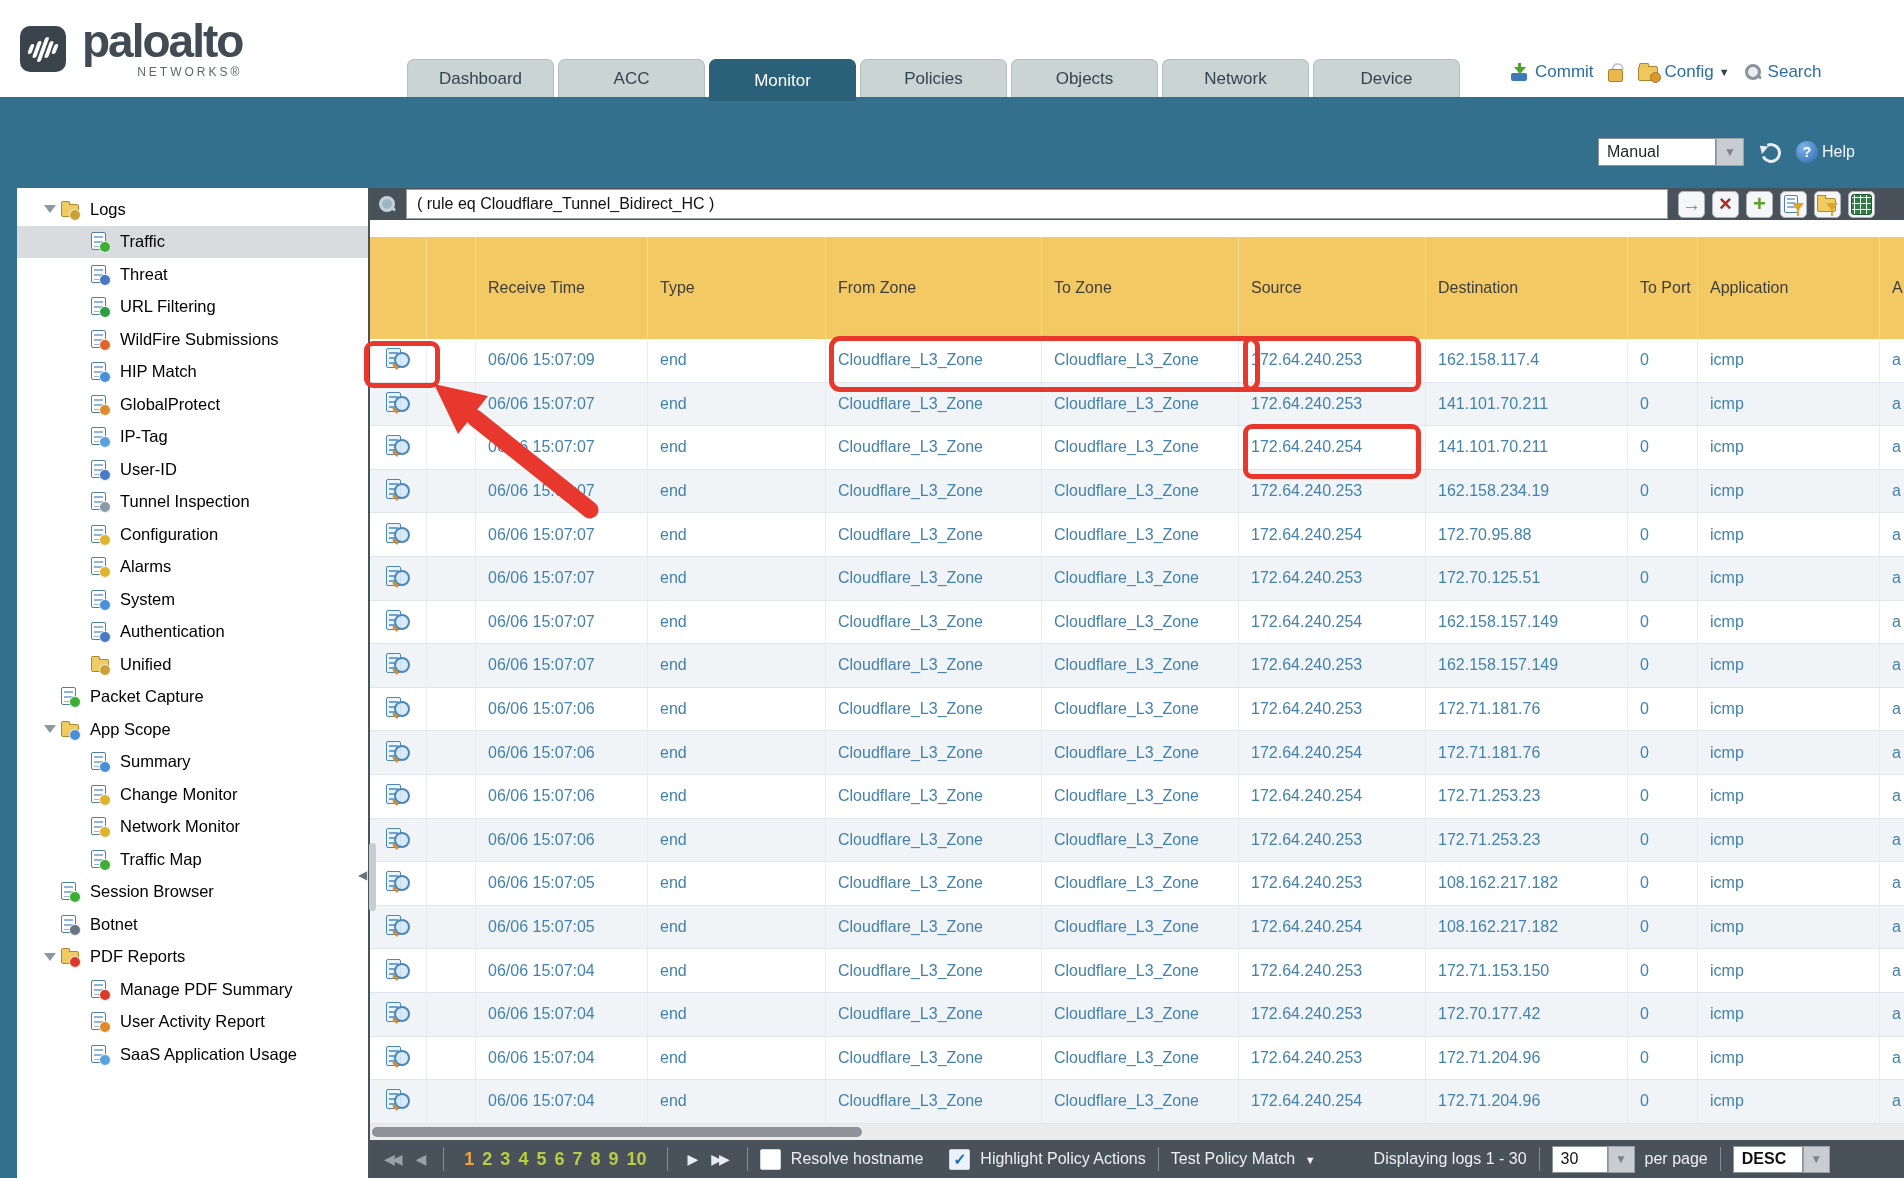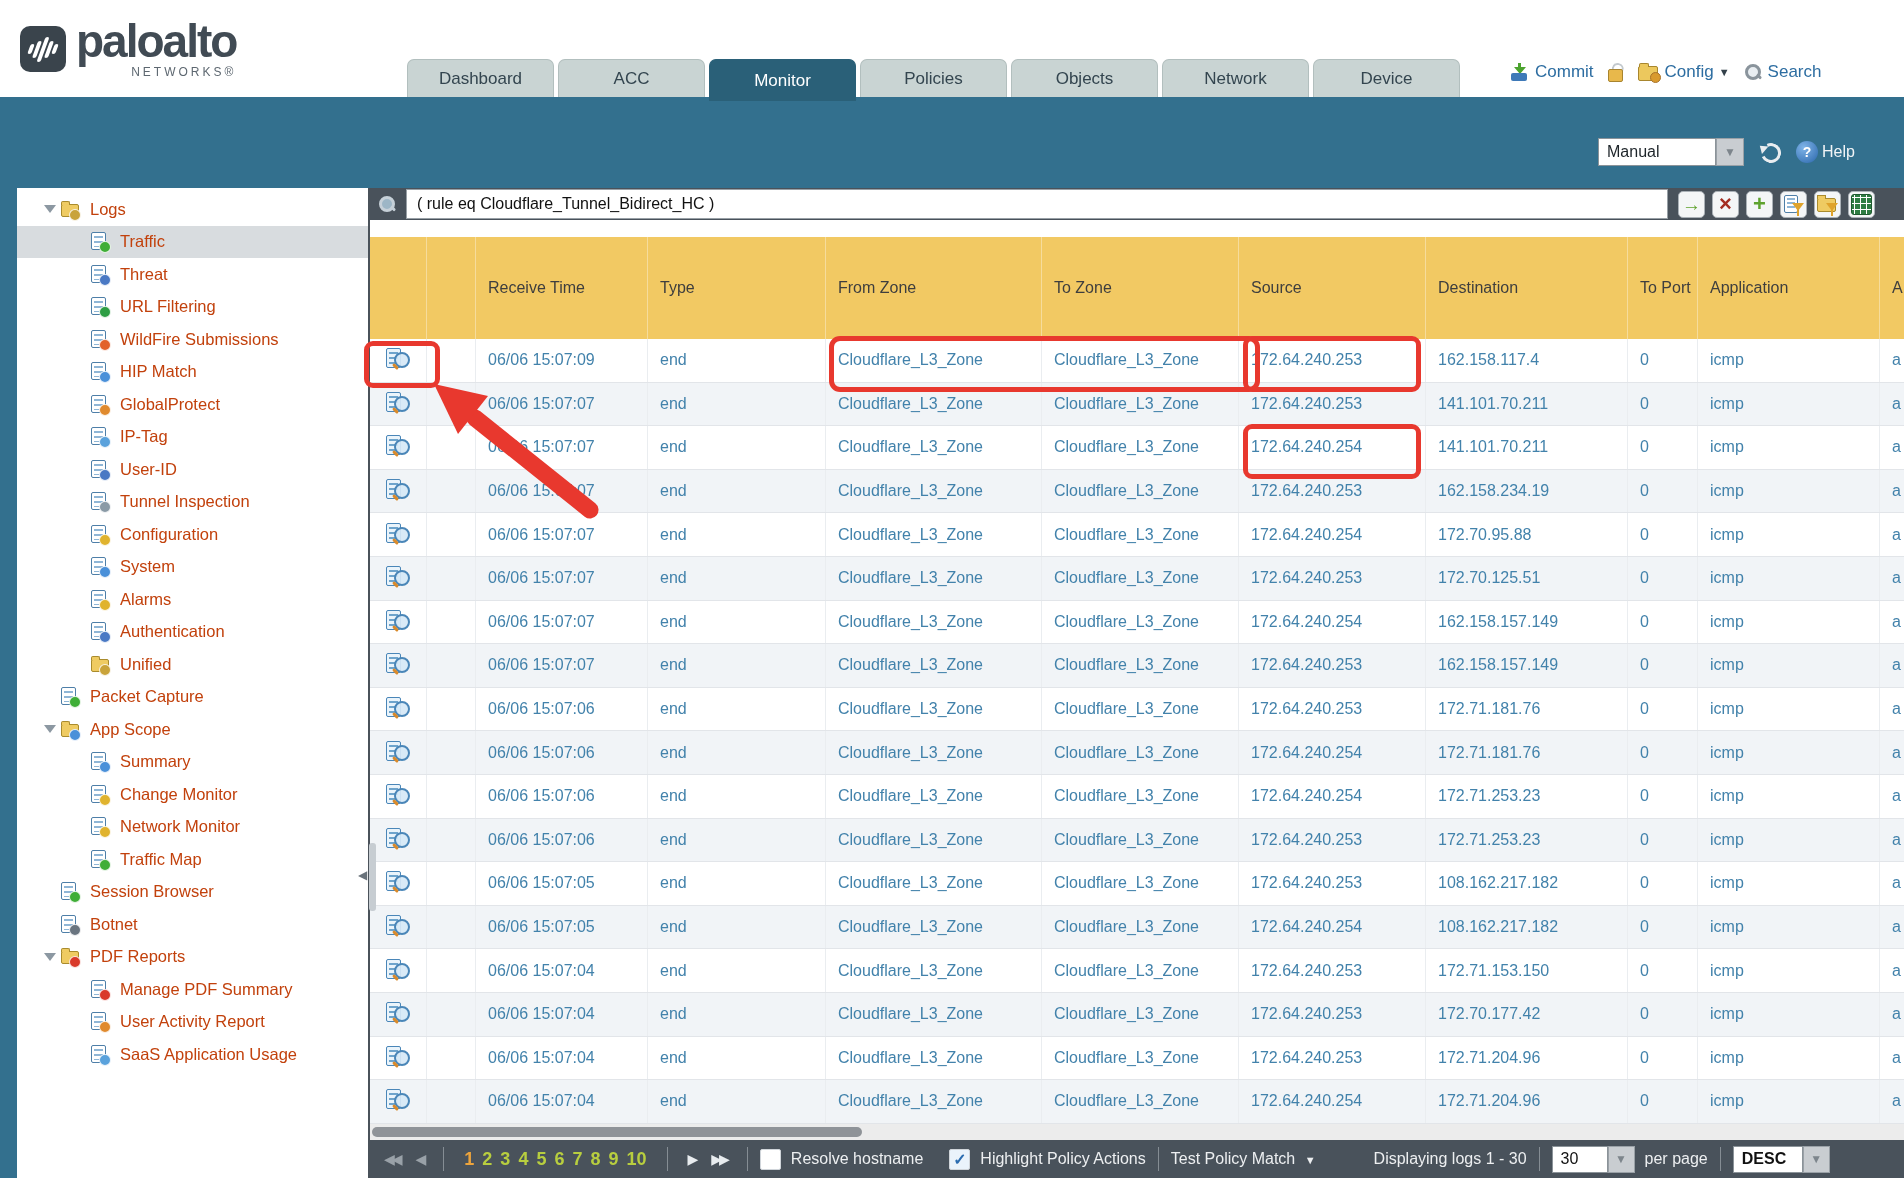--- a/index.html
+++ b/index.html
@@ -5,21 +5,21 @@
   html,body{margin:0;padding:0;}
   body{width:1904px;height:1178px;overflow:hidden;font-family:"Liberation Sans",sans-serif;background:#fff;}
   .screen{position:relative;width:1904px;height:1178px;overflow:hidden;}
 
   
   .topbar{position:absolute;left:0;top:0;width:1904px;height:97px;background:#ffffff;}
   .logo{position:absolute;left:20px;top:18px;display:flex;align-items:flex-start;}
   .logo-mark{width:46px;height:46px;background:#3a444c;border-radius:10px;display:flex;align-items:center;justify-content:center;gap:2px;margin-top:8px;}
   .logo-mark i{display:block;width:4px;background:#fff;border-radius:2px;transform:skewX(-20deg);}
   .logo-mark i:nth-child(1){height:10px}.logo-mark i:nth-child(2){height:17px}.logo-mark i:nth-child(3){height:25px}.logo-mark i:nth-child(4){height:17px}.logo-mark i:nth-child(5){height:10px}
-  .logo-text{margin-left:10px;line-height:1;}
+  .logo-text{margin-left:16px;line-height:1;}
   .logo-name{font-size:46px;font-weight:bold;color:#414b54;letter-spacing:-2px;}
   .logo-sub{font-size:12px;color:#5d6770;letter-spacing:3px;text-align:right;margin-top:2px;}
 
   .tabs{position:absolute;left:407px;top:59px;display:flex;}
   .tab{width:147px;height:38px;margin-right:4px;background:#c9d4d3;border:1px solid #b2bfbe;border-bottom:none;border-radius:7px 7px 0 0;display:flex;align-items:center;justify-content:center;font-size:17px;color:#33454f;box-sizing:border-box;}
   .tab.active{background:#2a6078;border-color:#2a6078;color:#ffffff;height:42px;position:relative;z-index:3;}
 
   .top-actions{position:absolute;left:1510px;top:62px;display:flex;align-items:center;font-size:17px;color:#2d6da1;white-space:nowrap;}
   .ta-item{display:flex;align-items:center;margin-right:14px;}
   .ta-item span.lbl{margin-left:6px;}
@@ -50,21 +50,21 @@
   .select-btn{width:28px;height:28px;background:#c9cdd1;border:1px solid #9aa1a7;display:flex;align-items:center;justify-content:center;color:#7d858c;font-size:12px;box-sizing:border-box;}
   .refresh-ic{position:relative;width:22px;height:22px;margin:0 14px 0 16px;}
   .refresh-ic .ring{position:absolute;left:1px;top:2px;width:14px;height:14px;border:3px solid #e9edf0;border-left-color:transparent;border-radius:50%;transform:rotate(20deg);}
   .refresh-ic .tip{position:absolute;left:-1px;top:2px;width:0;height:0;border-top:5px solid transparent;border-bottom:5px solid transparent;border-right:7px solid #e9edf0;transform:rotate(40deg);}
   .help-ic{width:22px;height:22px;border-radius:50%;background:radial-gradient(circle at 35% 30%,#7fb4e8,#2a66ab);color:#fff;font-weight:bold;font-size:14px;display:flex;align-items:center;justify-content:center;margin-right:4px;}
   .help-lbl{color:#f2f5f7;font-size:16px;}
 
   
   .content{position:absolute;left:0;top:188px;width:1904px;height:990px;background:#33708e;}
   .sidebar{position:absolute;left:17px;top:0;width:351px;height:990px;background:#ffffff;overflow:hidden;padding-top:5px;box-sizing:border-box;}
-  .nav-item{display:flex;align-items:center;height:32.5px;font-size:16.5px;color:#c2410c;white-space:nowrap;cursor:default;text-align:center;}
+  .nav-item{display:flex;align-items:center;height:32.5px;font-size:16.5px;color:#000000;white-space:nowrap;cursor:default;text-align:center;}
   .nav-item.sel{background:#d8dcdf;}
   .nav-item .lbl{margin-left:9px;}
   .expander{width:20px;display:flex;justify-content:center;}
   .expander i{width:0;height:0;border-left:6px solid transparent;border-right:6px solid transparent;border-top:8px solid #8c98a2;display:block;}
   .pad-l0{padding-left:23px}.pad-l0n{padding-left:43px}.pad-l1{padding-left:73px}
   
   .nav-icon{position:relative;width:21px;height:19px;flex:0 0 21px;}
   .nav-icon .base{position:absolute;left:1px;top:0;width:13px;height:16px;background:#fff;border:1px solid #4e7fa8;border-radius:2px;}
   .nav-icon .base:before{content:"";position:absolute;left:2px;right:2px;top:3px;bottom:2px;background:repeating-linear-gradient(to bottom,#8fb6d6 0 2px,transparent 2px 5px);}
   .nav-icon.folder .base{width:16px;height:11px;top:4px;background:#efcb62;border:1px solid #a98b2d;}
@@ -281,32 +281,32 @@
           <span class="lbl">Tunnel Inspection</span>
         </div>
         <div class="nav-item pad-l1">
           <span class="nav-icon" style="--badge: #e0b32e;">
             <span class="base"></span>
             <span class="badge"></span>
           </span>
           <span class="lbl">Configuration</span>
         </div>
         <div class="nav-item pad-l1">
+          <span class="nav-icon" style="--badge: #e0b32e;">
+            <span class="base"></span>
+            <span class="badge"></span>
+          </span>
+          <span class="lbl">Alarms</span>
+        </div>
+        <div class="nav-item pad-l1">
           <span class="nav-icon" style="--badge: #4a90d9;">
             <span class="base"></span>
             <span class="badge"></span>
           </span>
           <span class="lbl">System</span>
-        </div>
-        <div class="nav-item pad-l1">
-          <span class="nav-icon" style="--badge: #e0b32e;">
-            <span class="base"></span>
-            <span class="badge"></span>
-          </span>
-          <span class="lbl">Alarms</span>
         </div>
         <div class="nav-item pad-l1">
           <span class="nav-icon" style="--badge: #4a79c4;">
             <span class="base"></span>
             <span class="badge"></span>
           </span>
           <span class="lbl">Authentication</span>
         </div>
         <div class="nav-item pad-l1">
           <span class="nav-icon folder" style="--badge: #c9a33a;">

